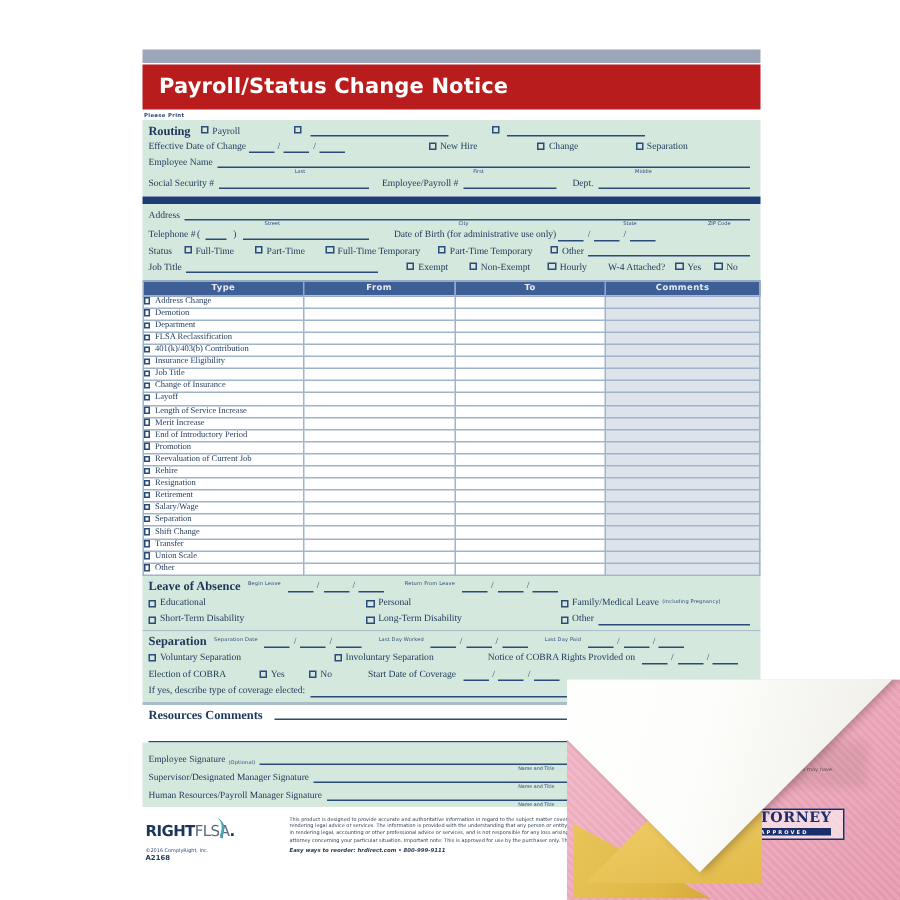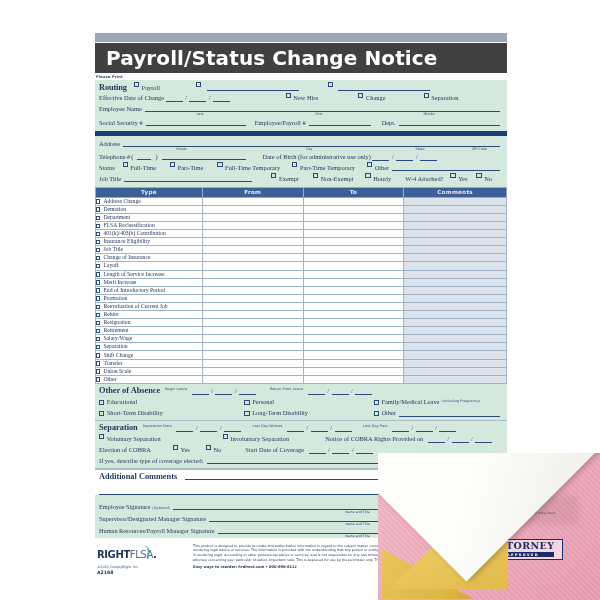--- a/index.html
+++ b/index.html
@@ -16,36 +16,36 @@
     position:absolute; left:70px; top:14px; width:460px; height:572px;
     background:#ffffff;
     box-shadow:0 0 0 0 transparent;
   }
   .sheet-inner { position:absolute; left:25px; top:19px; width:412px; height:545px; }
 
   
   .grey-bar { height:9px; background:#9ba7b8; margin:0 0 1px 0; }
   
   .title-bar {
-    height:30px; background:#404040; color:#ffffff;
+    height:30px; background:#b91c1c; color:#ffffff;
     display:flex; align-items:center; padding-left:11px;
     font-family:"DejaVu Sans", sans-serif;
-    font-weight:bold; font-size:20px; letter-spacing:.1px;
+    font-weight:bold; font-size:14px; letter-spacing:.1px;
   }
   .please-print {
     font-size:3.6px; color:#2a4a7a; font-weight:bold;
     font-family:"DejaVu Sans", sans-serif; padding:1.5px 0 1px 1px;
     letter-spacing:.2px;
   }
 
   
   .green { background:#d5e8dd; padding:3px 4px 4px 4px; }
   .rule-navy { height:5px; background:#1c3d74; }
 
-  .row { display:flex; align-items:flex-start; color:#1c3558; font-size:6.4px;
+  .row { display:flex; align-items:center; color:#1c3558; font-size:6.4px;
          line-height:9px; white-space:nowrap; }
   .row + .row { margin-top:1.5px; }
   .lbl { color:#1c3558; }
   .bold-lbl { font-weight:bold; font-size:8.3px; letter-spacing:-.1px; }
   .tiny { font-size:3.4px; font-family:"DejaVu Sans", sans-serif; color:#2a4a7a;
           letter-spacing:.1px; }
   .ln { border-bottom:.7px solid #2a4a7a; flex:1; height:8px; margin:0 3px; }
   .ln.fx { flex:none; }
   .cb {
     display:inline-block; width:5.2px; height:5.2px;
@@ -468,21 +468,21 @@
               <td class="c-type"><span class="cb"></span><span class="t">Other</span></td>
               <td class="c-from"></td>
               <td class="c-to"></td>
               <td class="c-com"></td>
             </tr>
           </tbody>
       </table>
 
       <div class="lower">
         <div class="row">
-          <span class="hdr-inline">Other of Absence</span>
+          <span class="hdr-inline">Leave of Absence</span>
           <span class="tiny" style="position:relative;top:-1px">Begin Leave</span>
           <span class="datefield" style="margin-left:3px">
             <span class="ln"></span>
               <span class="slash">/</span>
               <span class="ln"></span>
               <span class="slash">/</span>
               <span class="ln"></span>
           </span>
           <span style="width:12px"></span>
           <span class="tiny" style="position:relative;top:-1px">Return From Leave</span>
@@ -600,21 +600,21 @@
         <div class="row" style="margin-top:2px">
           <span class="lbl">If yes, describe type of coverage elected:</span>
           <span class="ln"></span>
         </div>
       </div>
 
       <div style="height:1.5px;background:#a9bdc9"></div>
 
       <div style="background:#ffffff;padding:2px 4px 0 4px">
         <div class="row">
-          <span class="hdr-inline">Additional Comments</span>
+          <span class="hdr-inline">Resources Comments</span>
           <span class="ln"></span>
         </div>
         <div class="cm-line" style="margin-top:5px"></div>
       </div>
 
       <div class="sig-block">
         <div id="sig-rows">
             <div class="sig-row">
               <span class="lbl">Employee Signature</span>
               <span class="tiny" style="margin-left: 2px;">(Optional)</span>

